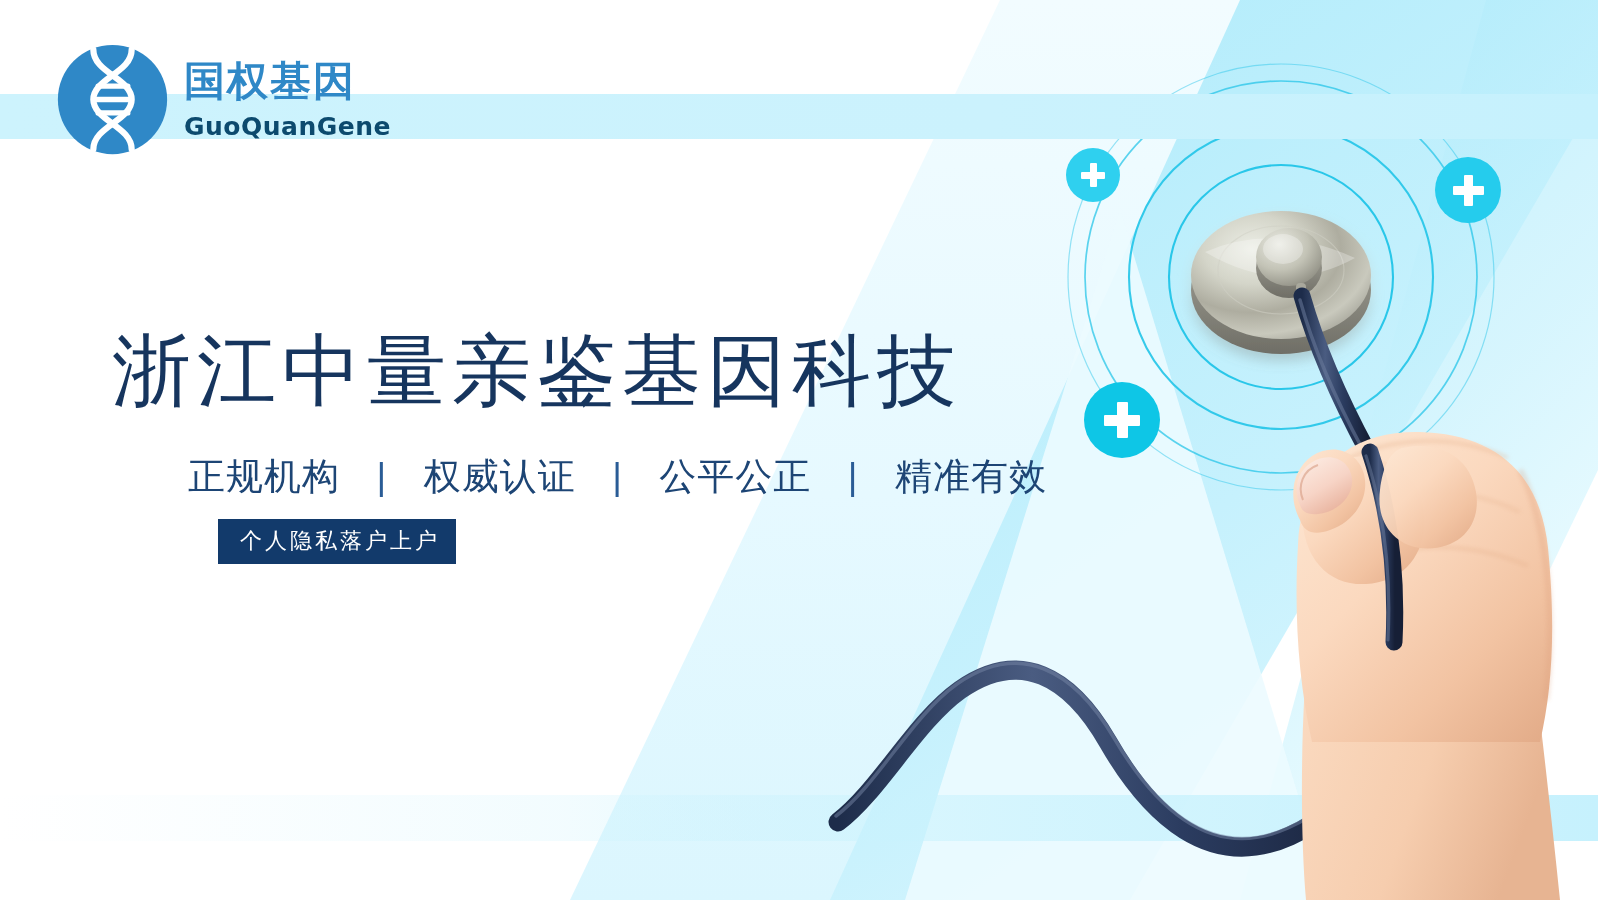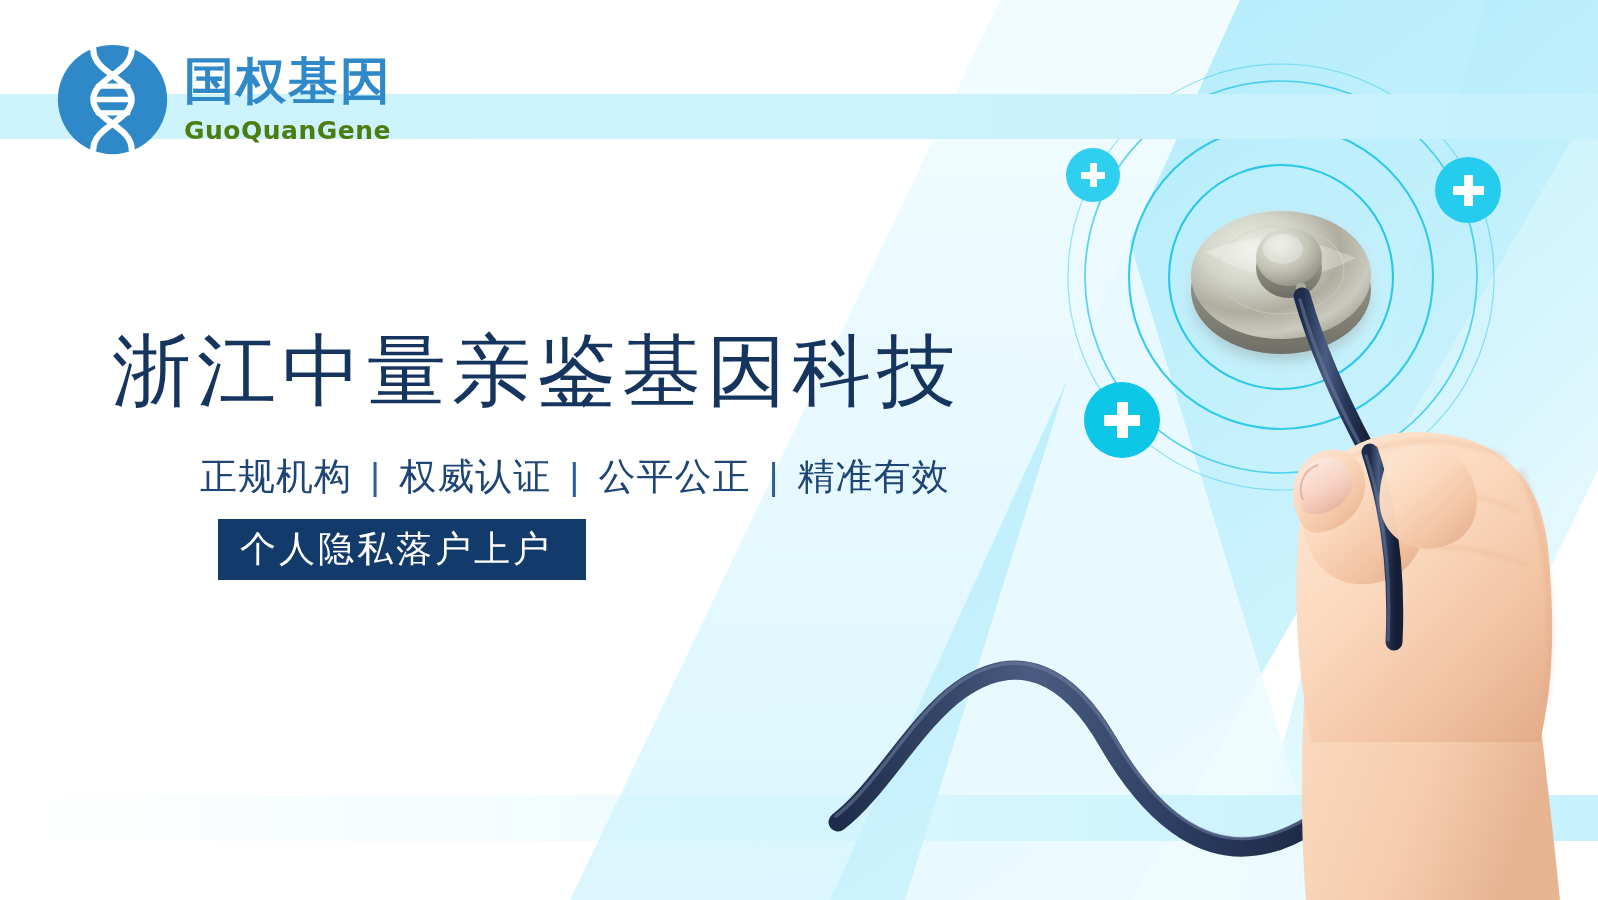--- a/index.html
+++ b/index.html
@@ -36,68 +36,68 @@
   
   .logo-block {
     position:absolute;
     left:55px; top:42px;
     display:flex; align-items:center; gap:14px;
     z-index:6;
   }
   .logo-mark { width:115px; height:115px; flex:0 0 auto; }
   .logo-text { display:flex; flex-direction:column; line-height:1; }
   .logo-cn {
-    font-size:50px; font-weight:bold; letter-spacing:2px;
+    font-size:41px; font-weight:bold; letter-spacing:2px;
     color:#2f88c7; font-family:"DejaVu Sans", sans-serif;
     white-space:nowrap;
   }
   .logo-en {
     margin-top:12px;
     font-size:25px; font-weight:bold; letter-spacing:.5px;
-    color:#4d7c0f; font-family:"DejaVu Sans", sans-serif;
+    color:#0c4a6e; font-family:"DejaVu Sans", sans-serif;
     white-space:nowrap;
   }
 
   
   .hero { position:absolute; left:0; top:0; z-index:6; }
 
   .hero-title {
     position:absolute;
     left:112px; top:336px;
     font-family:Liberation Mono, monospace;
     font-size:79px;
     line-height:1.05;
     letter-spacing:6px;
     color:#16355e;
     white-space:nowrap;
     font-weight:400;
   }
   .hero-sub {
     position:absolute;
-    left:200px; top:452px;
-    font-family:Liberation Sans, sans-serif;
+    left:188px; top:452px;
+    font-family:Liberation Mono, monospace;
     font-size:37px;
     letter-spacing:1px;
     color:#1d4575;
     white-space:nowrap;
   }
   .hero-sub .sep { color:#2a5c96; padding:0 7px; font-weight:300; }
 
   .tag-row {
     position:absolute;
     left:218px; top:519px;
     display:flex; gap:31px;
   }
   .tag {
     background:#123a6b;
     color:#ffffff;
     font-family:"DejaVu Serif","Liberation Serif", serif;
-    font-size:36px;
+    font-size:22px;
     letter-spacing:3px;
-    padding:9px 34px 11px 22px;
+    padding:9px 16px 11px 22px;
     white-space:nowrap;
     line-height:1.15;
   }
 
   
   .plus {
     position:absolute;
     border-radius:50%;
     display:flex; align-items:center; justify-content:center;
     z-index:5;

